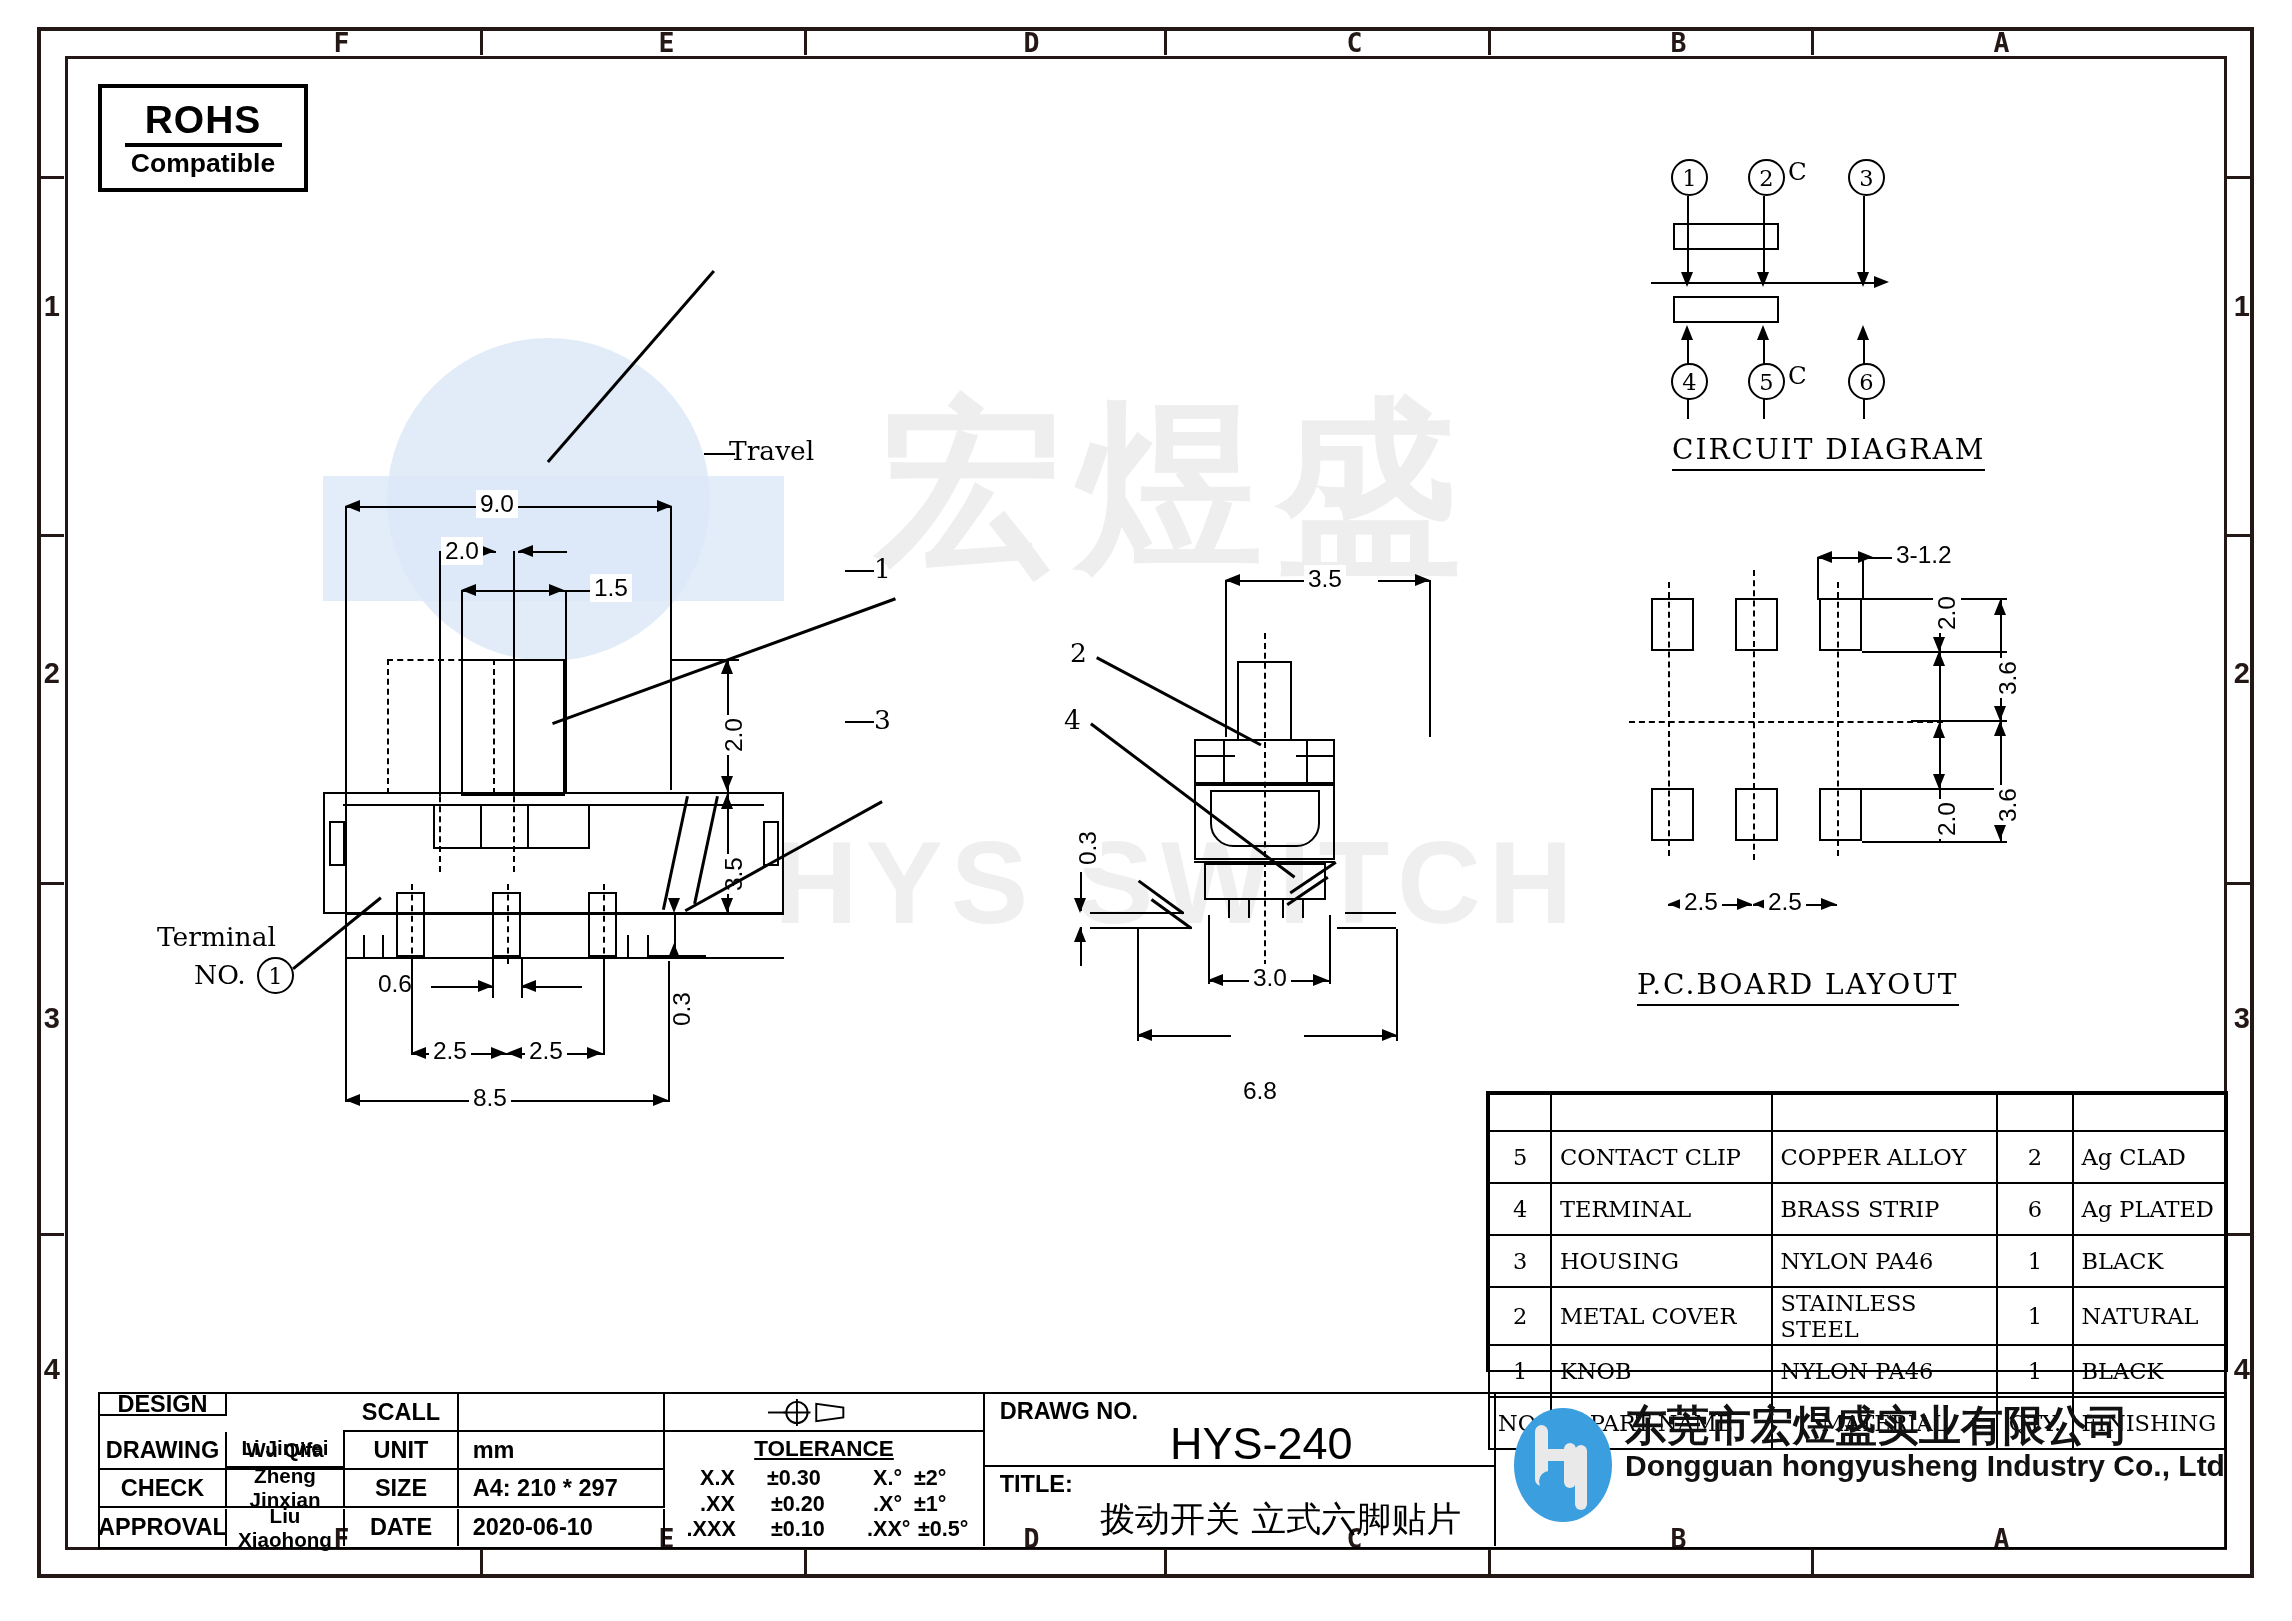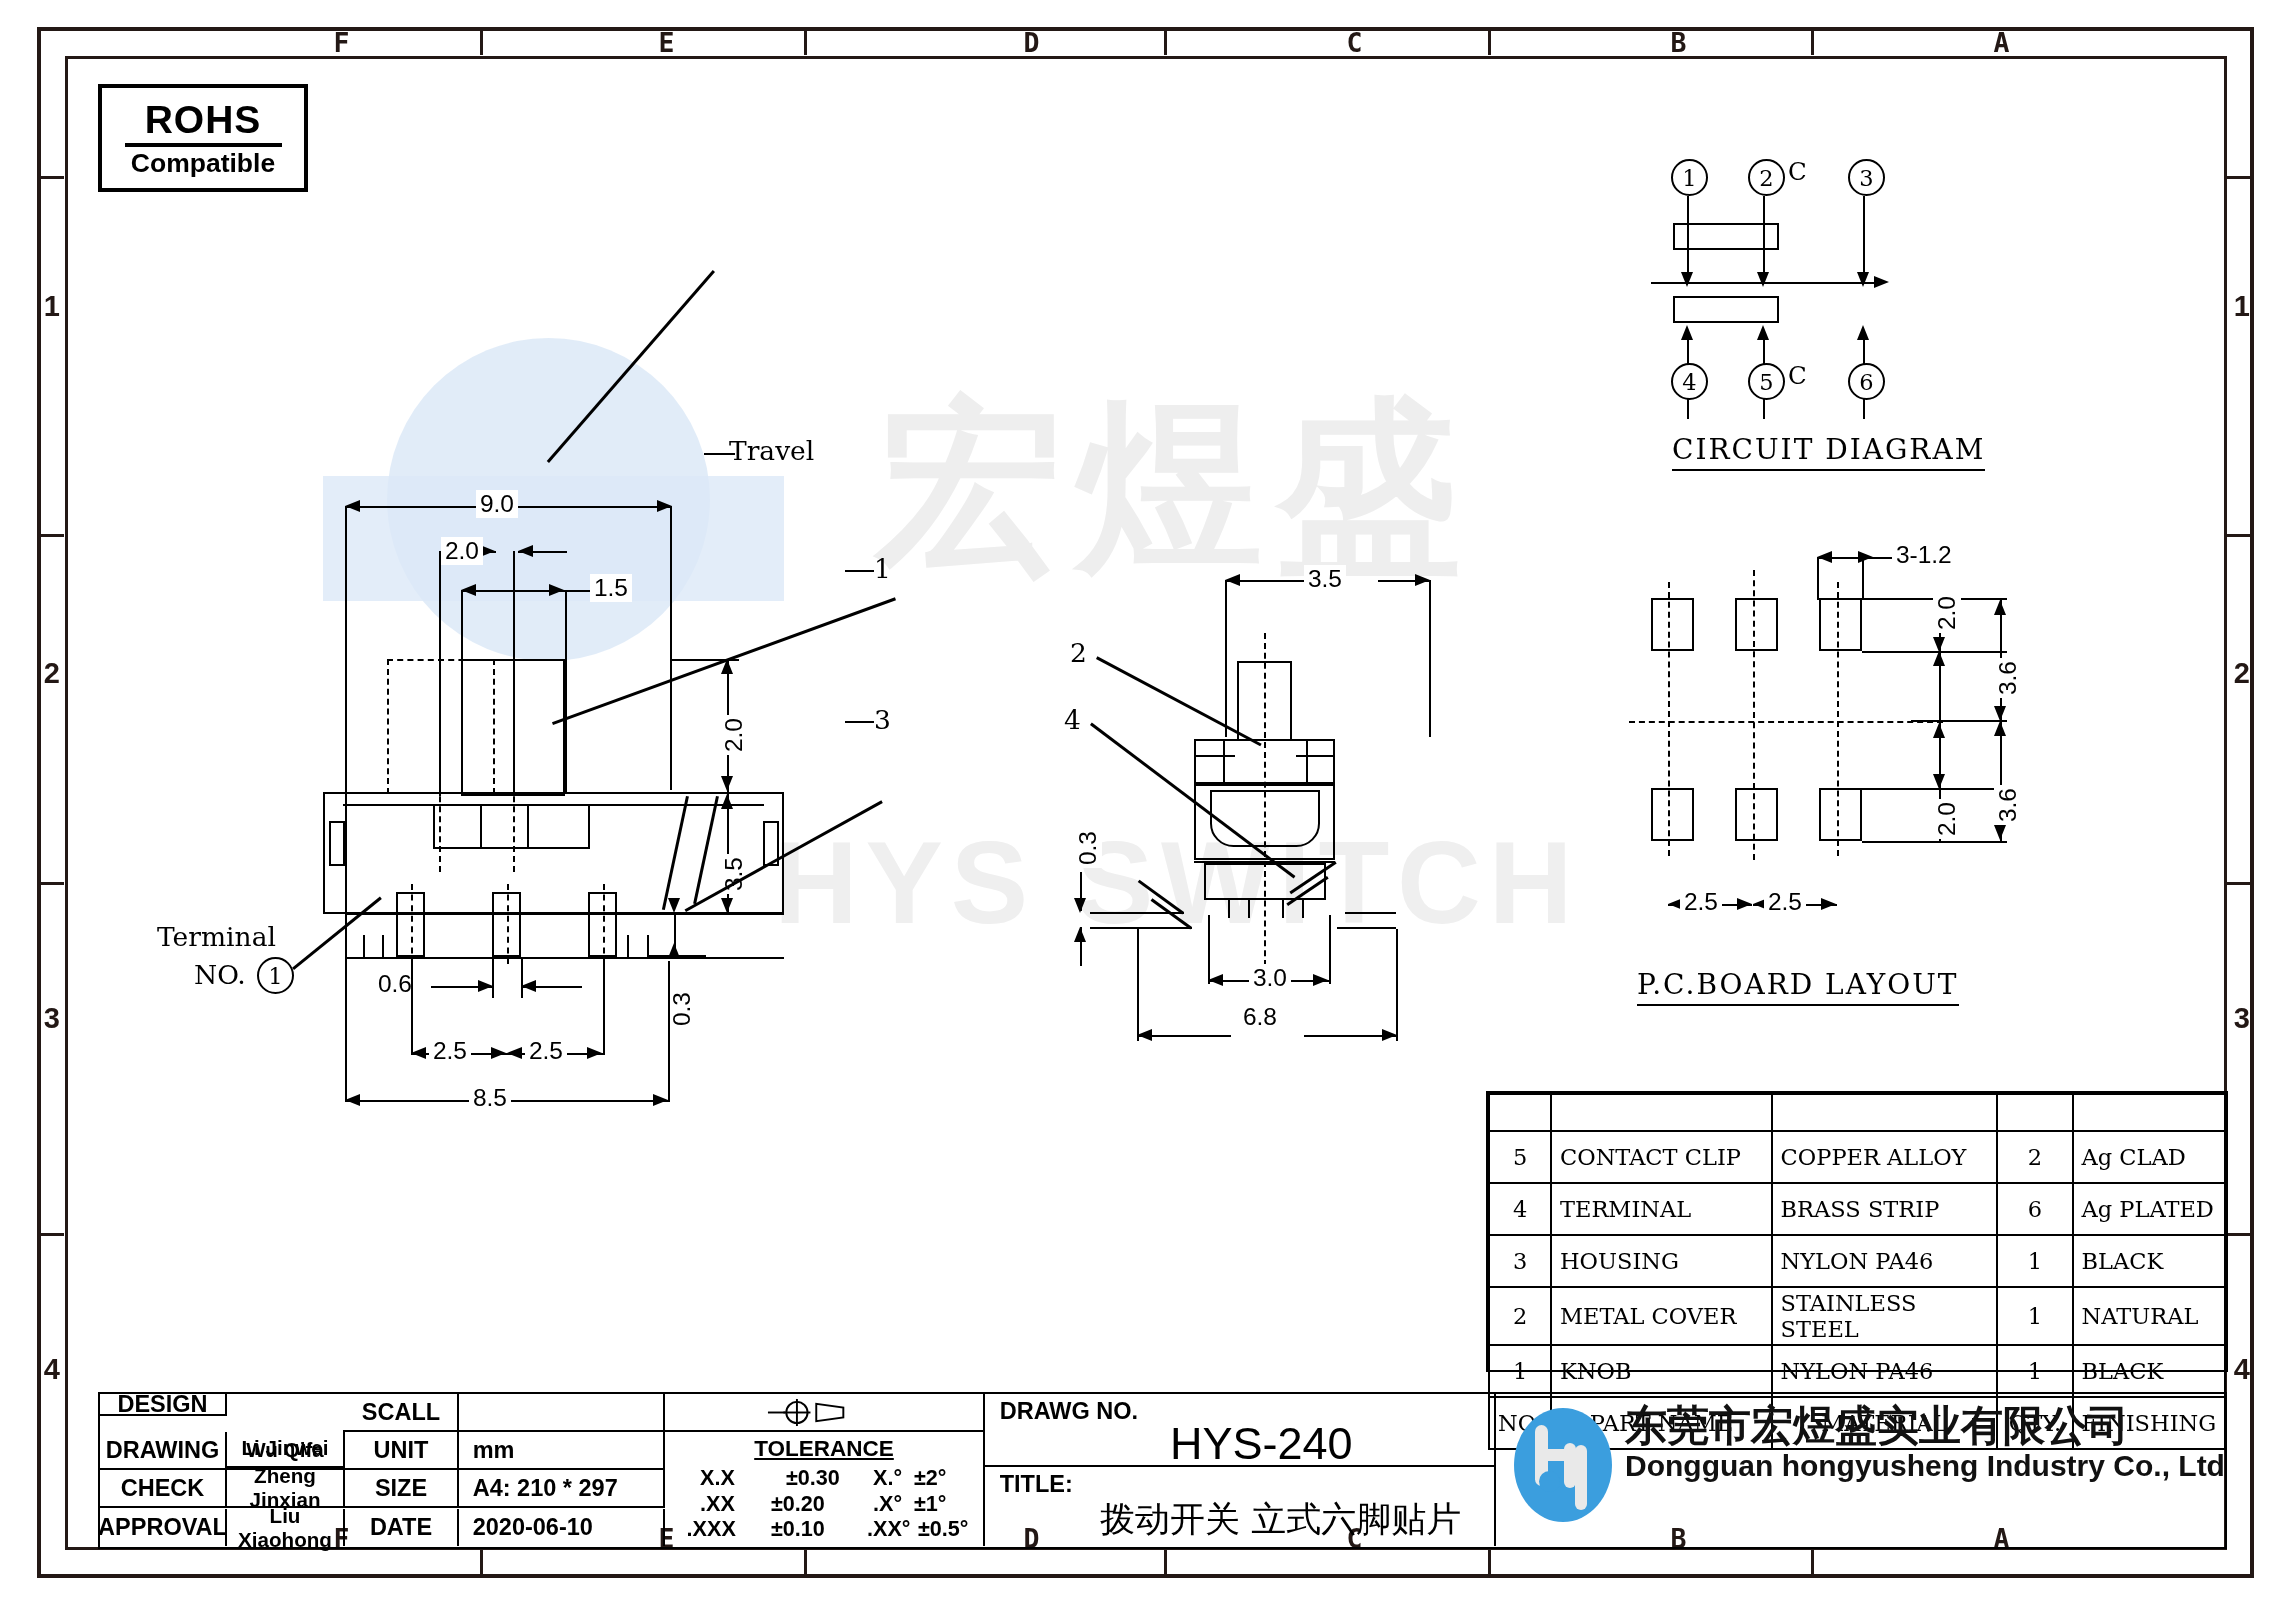--- a/index.html
+++ b/index.html
@@ -343,21 +343,21 @@
     <div class="ln v" style="left:1208px;top:915px;height:69px;"></div>
     <div class="ln v" style="left:1329px;top:915px;height:69px;"></div>
     <div class="dim" style="left:1249px;top:964px;">3.0</div>
 
     <div class="ln h" style="left:1137px;top:1035px;width:94px;"></div>
     <div class="ln h" style="left:1304px;top:1035px;width:94px;"></div>
     <div class="arrowhead ah-l" style="left:1137px;top:1029px;"></div>
     <div class="arrowhead ah-r" style="left:1382px;top:1029px;"></div>
     <div class="ln v" style="left:1137px;top:929px;height:112px;"></div>
     <div class="ln v" style="left:1396px;top:929px;height:112px;"></div>
-    <div class="dim" style="left:1239px;top:1003px;text-align:center;">6.8</div>
+    <div class="dim" style="left:1239px;top:1077px;text-align:center;">6.8</div>
 
     <div class="ln" style="left:1096px;top:659px;width:2.9px;height:186px;transform:rotate(-62deg);transform-origin:top left;"></div>
     <div class="lbl" style="left:1070px;top:637px;">2</div>
     <div class="ln" style="left:1090px;top:725px;width:2.9px;height:255px;transform:rotate(-53deg);transform-origin:top left;"></div>
     <div class="lbl" style="left:1064px;top:704px;">4</div>
   </div>
 
   <div>
     <div class="circnum" style="left:1671px;top:159px;">1</div>
     <div class="circnum" style="left:1748px;top:159px;">2</div>
@@ -537,21 +537,21 @@
         <circle cx="32" cy="15" r="11" fill="none" stroke="#000" stroke-width="2"></circle>
         <line x1="32" y1="1" x2="32" y2="29" stroke="#000" stroke-width="2"></line>
         <line x1="18" y1="15" x2="46" y2="15" stroke="#000" stroke-width="2"></line>
         <polygon points="52,6 52,24 80,20 80,10" fill="none" stroke="#000" stroke-width="2"></polygon>
       </svg>
     </div>
     <div class="cell nob" style="left:565px;top:38px;width:320px;height:114px;">
       <div style="position:relative;width:100%;height:100%;">
         <div class="tol tolhead" style="left:0;top:3.9px;width:100%;">TOLERANCE</div>
         <div class="tol tolrow" style="left:35px;top:33px;">X.X</div>
-        <div class="tol tolrow" style="left:121px;top:33px;">±0.30</div>
+        <div class="tol tolrow" style="left:102px;top:33px;">±0.30</div>
         <div class="tol tolrow" style="left:208px;top:33px;">X.°</div>
         <div class="tol tolrow" style="left:249px;top:33px;">±2°</div>
         <div class="tol tolrow" style="left:35px;top:59px;">.XX</div>
         <div class="tol tolrow" style="left:106px;top:59px;">±0.20</div>
         <div class="tol tolrow" style="left:208px;top:59px;">.X°</div>
         <div class="tol tolrow" style="left:249px;top:59px;">±1°</div>
         <div class="tol tolrow" style="left:21.6px;top:84px;">.XXX</div>
         <div class="tol tolrow" style="left:106px;top:84px;">±0.10</div>
         <div class="tol tolrow" style="left:202px;top:84px;">.XX°</div>
         <div class="tol tolrow" style="left:253px;top:84px;">±0.5°</div>

